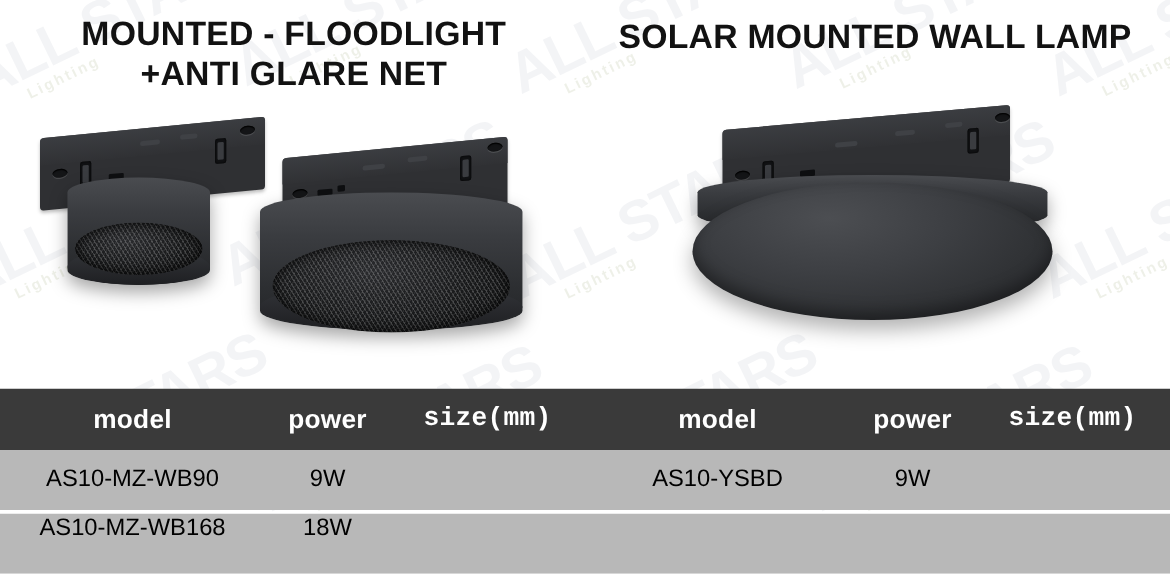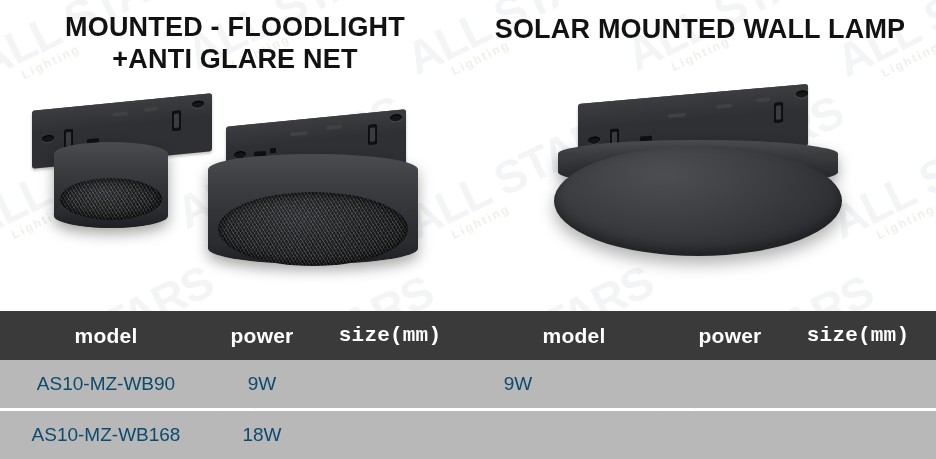--- a/index.html
+++ b/index.html
@@ -94,24 +94,24 @@
   .tables{position:absolute;left:0;top:311px;width:936px;z-index:25;}
   .thead{
     display:flex;width:936px;height:49px;background:#3a3a3a;
   }
   .thead .half{display:flex;width:468px;height:49px;align-items:center;}
   .th{
     color:#ffffff;font-size:21px;font-weight:700;letter-spacing:.2px;
     text-align:center;
   }
   .row{display:flex;width:936px;height:48px;background:#b8b8b8;}
-  .row.sep{margin-top:3px;}
+  .row.sep{margin-top:3px;flex-direction:column;}
   .row .half{display:flex;width:468px;height:48px;align-items:center;}
   .td{
-    color:#0c4a6e;font-size:19px;font-weight:500;letter-spacing:0px;text-align:center;
+    color:#000000;font-size:19px;font-weight:500;letter-spacing:0px;text-align:center;
   }
   
   .c-model{width:212px;}
   .c-power{width:100px;}
   .c-size {width:156px;font-family:Liberation Mono, monospace;}
 </style>
 </head>
 <body>
 
 <div id="root">
@@ -256,20 +256,21 @@
         <div class="th c-size">size(mm)</div>
       </div>
     </div>
 
     <div class="row">
       <div class="half">
         <div class="td c-model">AS10-MZ-WB90</div>
         <div class="td c-power">9W</div>
       </div>
       <div class="half">
+        <div class="td c-model">AS10-YSBD</div>
         <div class="td c-power">9W</div>
       </div>
     </div>
 
     <div class="row sep">
       <div class="half">
         <div class="td c-model">AS10-MZ-WB168</div>
         <div class="td c-power">18W</div>
       </div>
       <div class="half">

